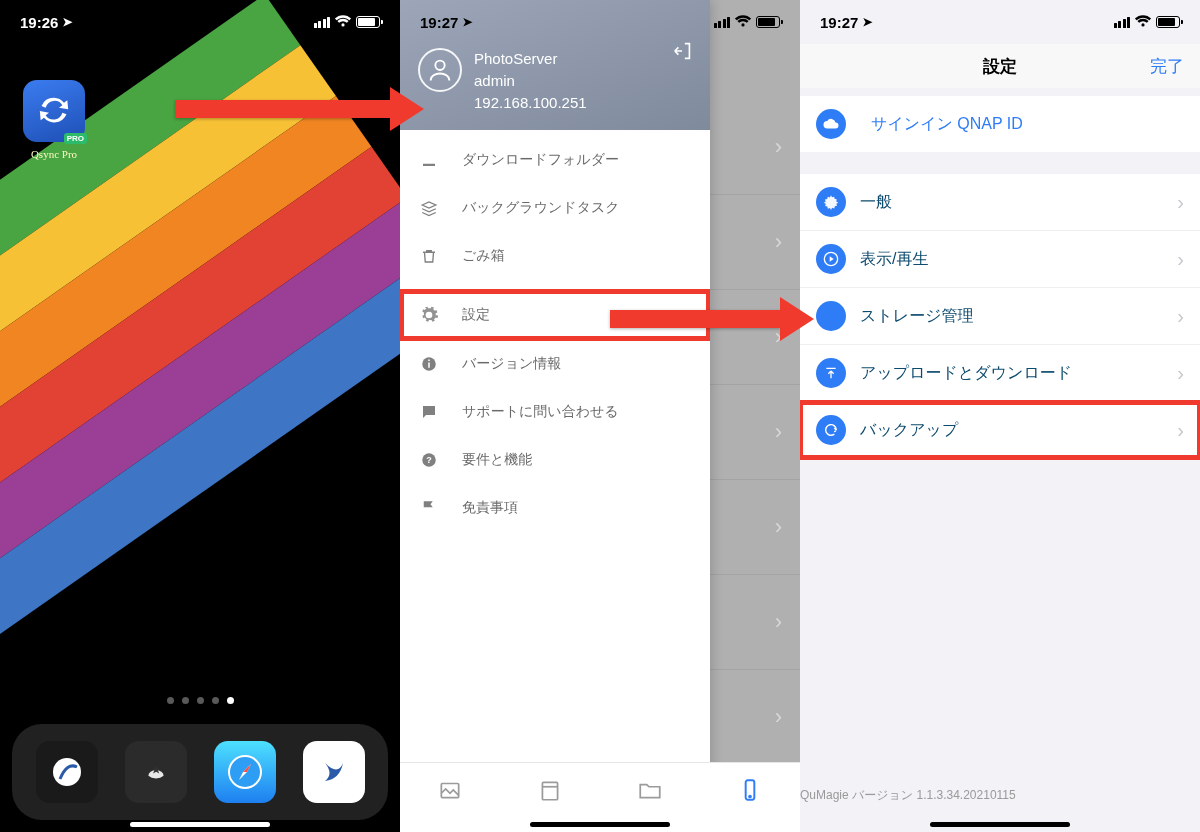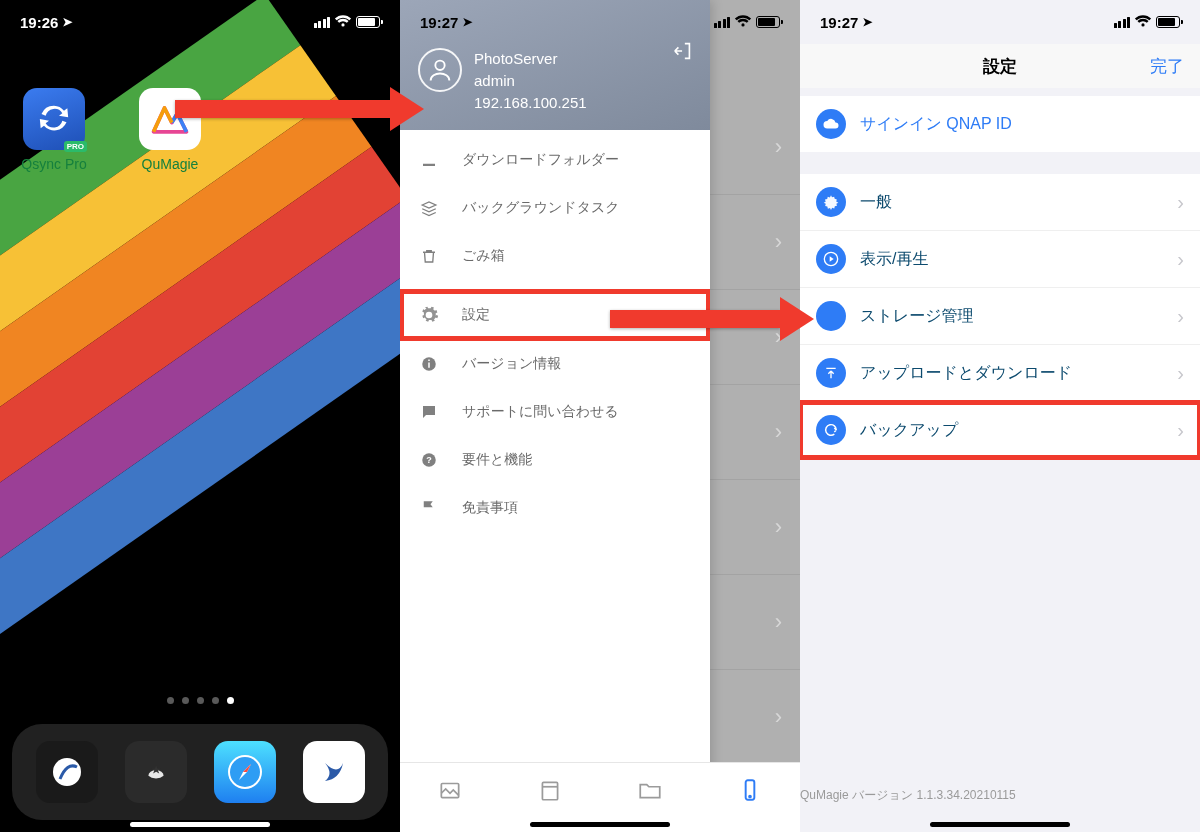--- a/index.html
+++ b/index.html
@@ -44,24 +44,24 @@
     position:absolute; left:-140px; bottom:60px; width:650px; height:650px;
     transform: rotate(-35deg);
   }
   .stripes div { height: 62px; }
   .stripes .s1{background:#49a542}
   .stripes .s2{background:#f7c136}
   .stripes .s3{background:#f08522}
   .stripes .s4{background:#e24234}
   .stripes .s5{background:#9b3f96}
   .stripes .s6{background:#3e76c5}
-  .apps { position:absolute; top:88px; left:18px; display:flex; gap:44px;align-items:flex-end; }
+  .apps { position:absolute; top:80px; left:18px; display:flex; gap:15px;align-items:flex-end; }
   .app { width:72px; text-align:center; }
   .app .icon { width:62px; height:62px; border-radius:14px; margin:0 auto 6px; display:flex; align-items:center; justify-content:center; position:relative; }
-  .app .label { font-size:14px; color:#15803d; }
+  .app .label { font-size:11px; color:#fef9c3;font-family:Liberation Serif, serif; }
   .qsync { background: linear-gradient(160deg,#3b7cf0,#1e4fb5); }
   .qsync svg { width:40px; height:40px; }
   .qsync .badge { position:absolute; right:-2px; bottom:-2px; background:#2bbb6a; color:#fff; font-size:8px; font-weight:700; padding:1px 3px; border-radius:3px; transform:rotate(0deg); }
   .qumagie { background:#fff; }
   .qumagie svg { width:44px; height:44px; }
   .page-dots { position:absolute; bottom:128px; left:0; right:0; display:flex; justify-content:center; gap:8px;}
   .page-dots span{width:7px;height:7px;border-radius:50%;background:rgba(255,255,255,0.35);}
   .page-dots span.active{background:#fff;}
   .dock {
     position:absolute; left:12px; right:12px; bottom:12px; height:96px;
@@ -118,21 +118,21 @@
   .nav3 .title{font-size:17px;font-weight:600;}
   .nav3 .done{position:absolute;right:16px;color:#2e7cf6;font-size:17px;}
   .s3-body{position:absolute;top:88px;left:0;right:0;bottom:0;}
   .group{background:#fff;margin-top:22px;}
   .group:first-child{margin-top:8px;}
   .srow{display:flex;align-items:center;gap:14px;padding:13px 16px;border-bottom:1px solid #efefef;position:relative;}
   .srow:last-child{border-bottom:none;}
   .srow .ic{width:30px;height:30px;border-radius:50%;display:flex;align-items:center;justify-content:center;color:#fff;flex-shrink:0;}
   .srow .chev{margin-left:auto;color:#c7c7cc;font-size:20px;}
   .srow .txt{font-size:16px;color:#0c4a6e;}
-  .signin .txt{color:#2e7cf6;}
+  .signin .txt{color:#2e7cf6;margin-left:11px;}
   .srow.hl{outline:5px solid #f03a2d;outline-offset:-3px;}
   .ic-cloud{background:#2e7cf6}
   .ic-gear{background:#2e7cf6}
   .ic-play{background:#2e7cf6}
   .ic-storage{background:#2e7cf6}
   .ic-upload{background:#2e7cf6}
   .ic-backup{background:#2e7cf6}
   .version-foot{position:absolute;bottom:28px;left:0;right:0;text-align:left;color:#9a9a9a;font-size:12px;}
   .screen3 .home-indicator{background:#000;}
 
@@ -183,30 +183,20 @@
 
   <div class="apps">
     <div class="app">
       <div class="icon qsync">
         <svg viewBox="0 0 48 48">
               <path d="M24 8a16 16 0 00-15 10l5 2a11 11 0 0120-3l-4 3 11 2-1-11-4 3A16 16 0 0024 8zm15 20l-5-2a11 11 0 01-20 3l4-3-11-2 1 11 4-3a16 16 0 0027-4z" fill="#fff"></path>
             </svg>
         <span class="badge">PRO</span>
       </div>
       <div class="label">Qsync Pro</div>
-    </div>
-    <div class="app">
-      <div class="icon qumagie">
-        <svg viewBox="0 0 48 48">
-              <path d="M6 38 L18 12 L26 28 L32 18 L42 38 Z" fill="none" stroke="#e74694" stroke-width="4" stroke-linejoin="round"></path>
-              <path d="M26 28 L32 18 L42 38" fill="none" stroke="#3b82f6" stroke-width="4" stroke-linejoin="round"></path>
-              <path d="M6 38 L18 12 L26 28" fill="none" stroke="#f59e0b" stroke-width="4" stroke-linejoin="round"></path>
-            </svg>
-      </div>
-      <div class="label">QuMagie</div>
     </div>
   </div>
 
   <div class="page-dots">
     <span></span>
         <span></span>
         <span></span>
         <span></span>
         <span class="active"></span>
   </div>

